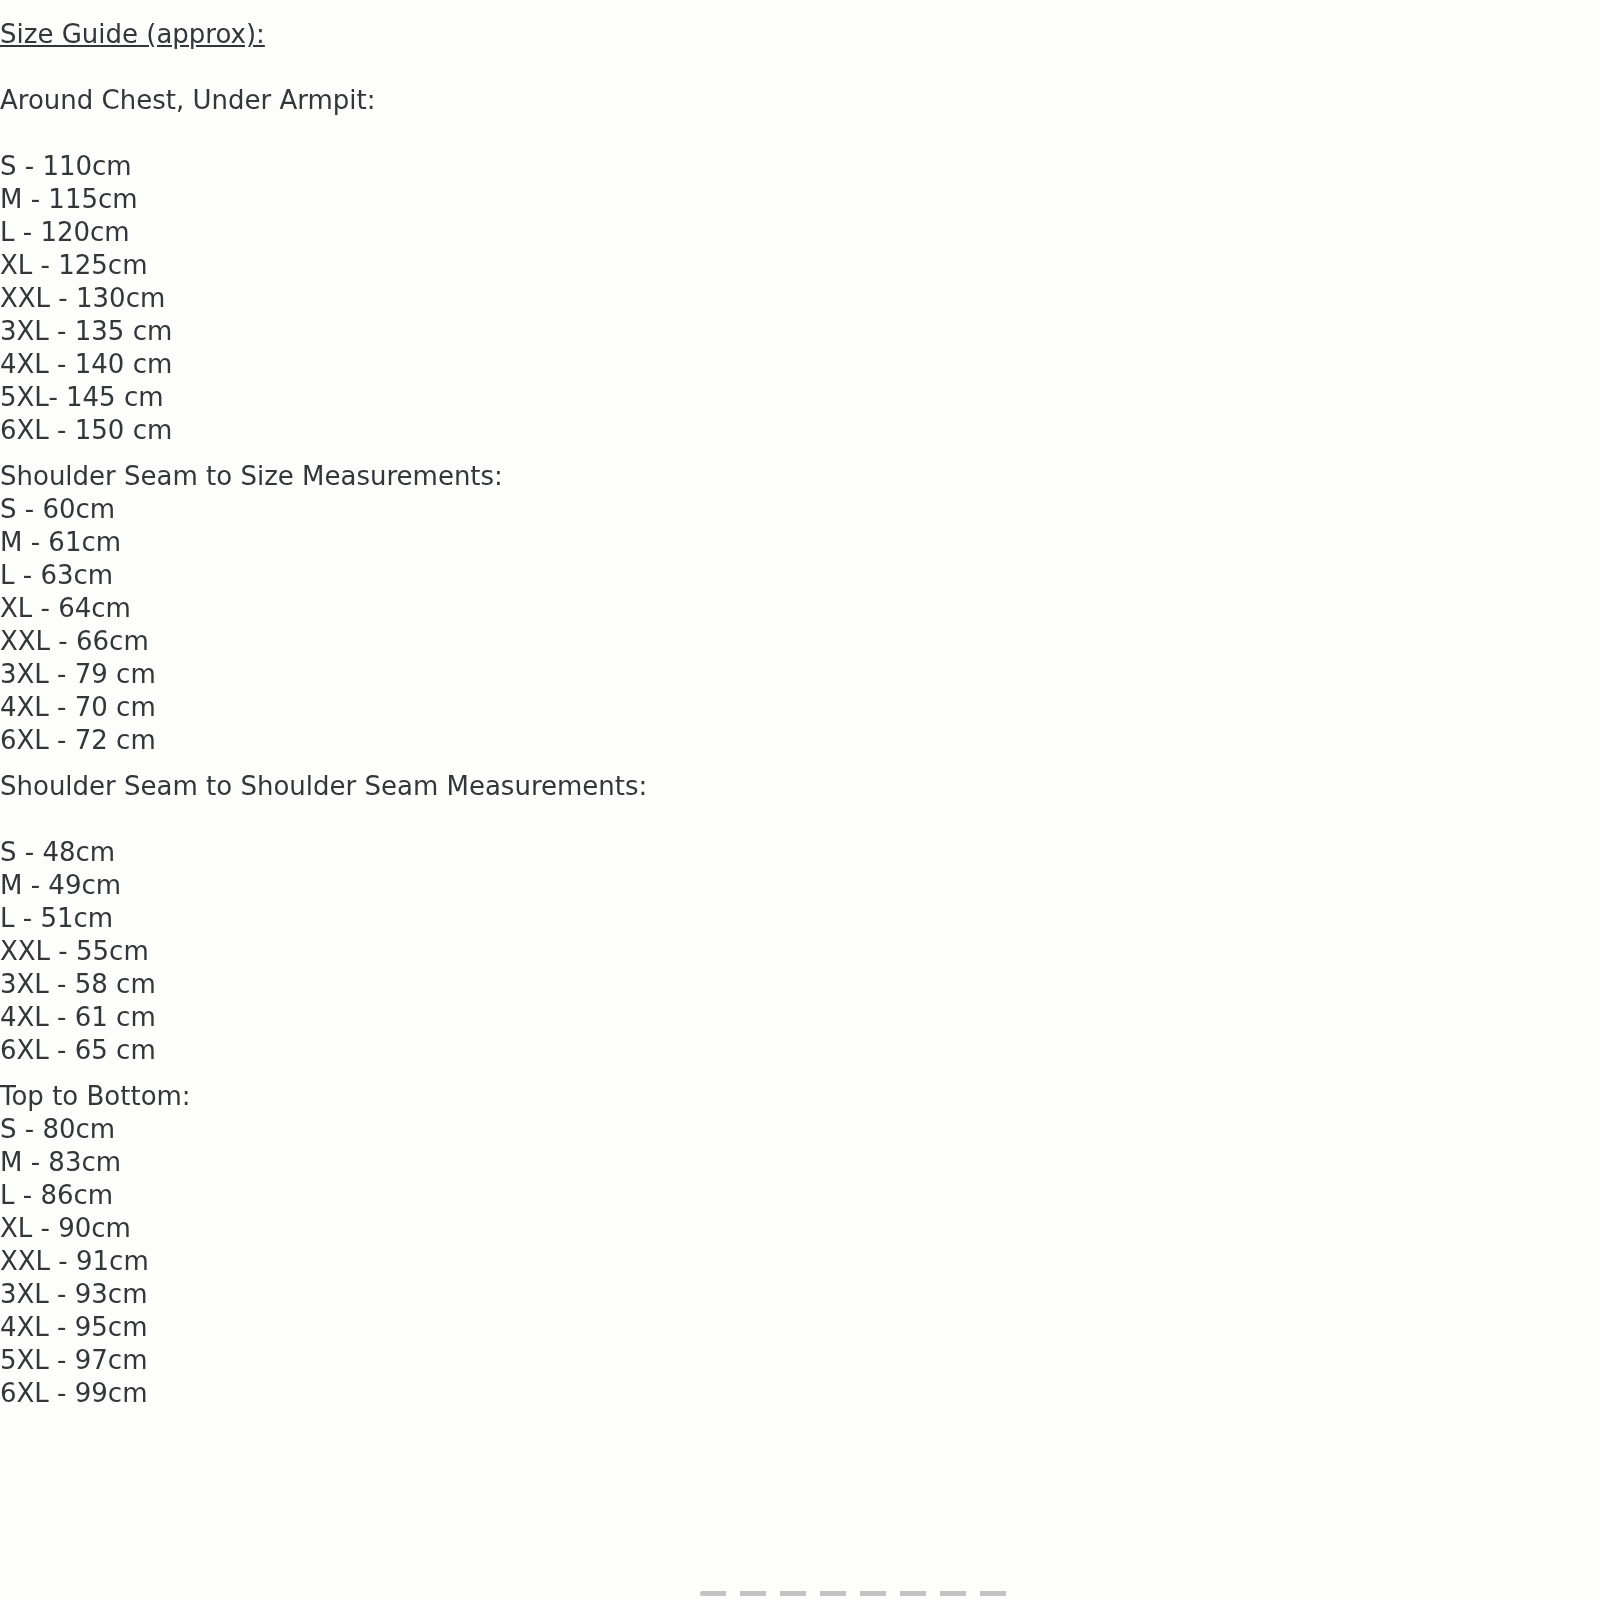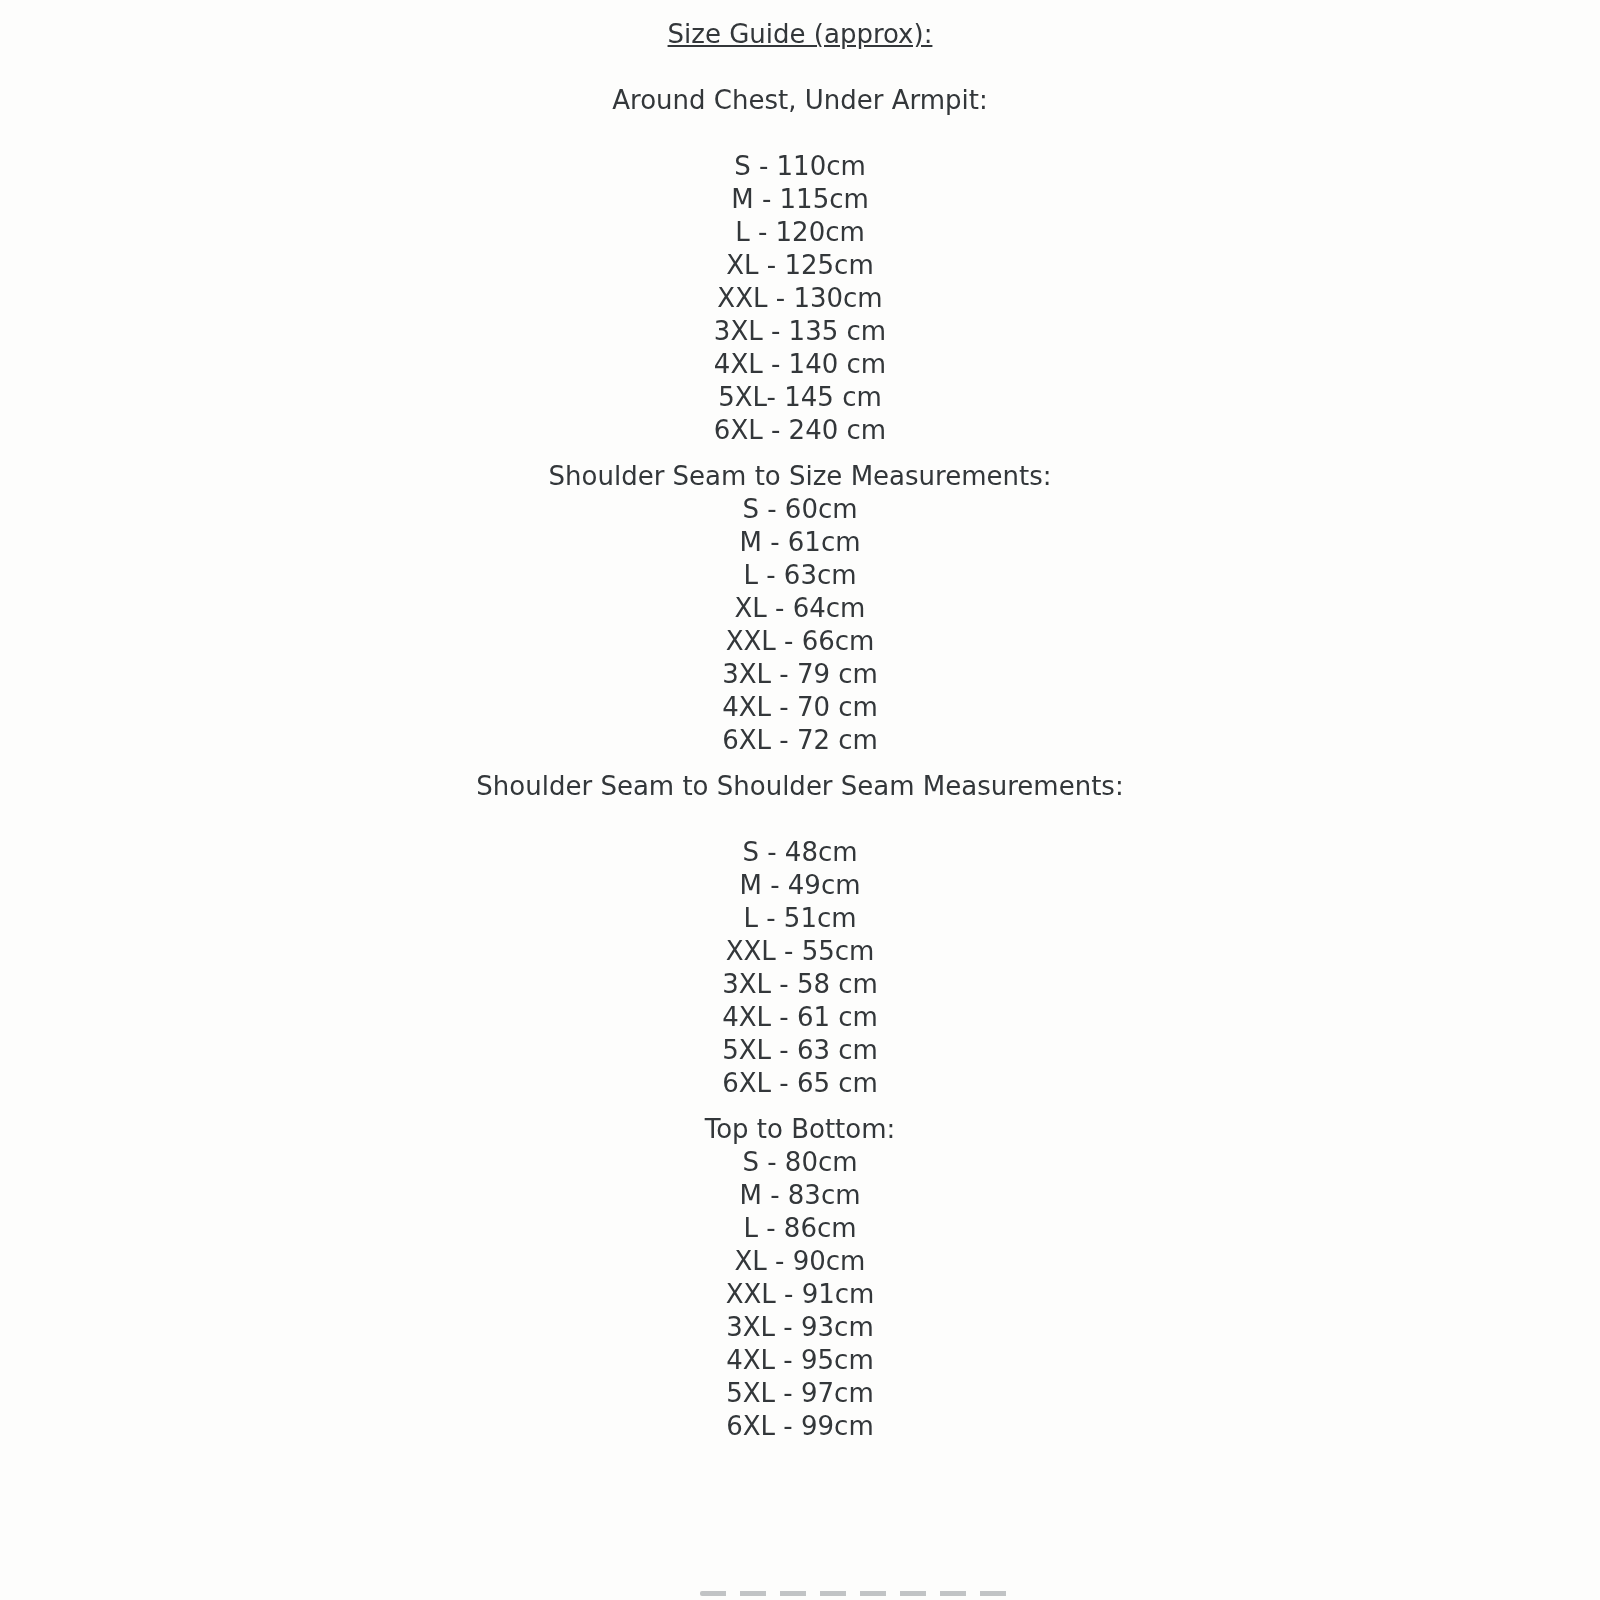--- a/index.html
+++ b/index.html
@@ -15,21 +15,20 @@
     color: #33373a;
     font-size: 26px;
     line-height: 33px;
   }
   main {
     position: relative;
     width: 1600px;
     height: 1600px;
     padding-top: 18px;
     box-sizing: border-box;
-    text-align: center;
   }
   h1, h2, .size-line {
     margin: 0;
     font-size: 26px;
     font-weight: normal;
     line-height: 33px;
     white-space: pre;
   }
   h1.doc-title {
     text-decoration: underline;
@@ -68,21 +67,21 @@
     <h2 class="section-header">Around Chest, Under Armpit:</h2>
     <div>
       <div class="size-line">S - 110cm</div>
       <div class="size-line">M - 115cm</div>
       <div class="size-line">L - 120cm</div>
       <div class="size-line">XL - 125cm</div>
       <div class="size-line">XXL - 130cm</div>
       <div class="size-line">3XL - 135 cm</div>
       <div class="size-line">4XL - 140 cm</div>
       <div class="size-line">5XL- 145 cm</div>
-      <div class="size-line">6XL - 240 cm</div>
+      <div class="size-line">6XL - 150 cm</div>
     </div>
   </section>
 
   <section>
     <h2 class="section-header">Shoulder Seam to Size Measurements:</h2>
     <div>
       <div class="size-line">S - 60cm</div>
       <div class="size-line">M - 61cm</div>
       <div class="size-line">L - 63cm</div>
       <div class="size-line">XL - 64cm</div>
@@ -95,21 +94,20 @@
 
   <section class="gap-after-header">
     <h2 class="section-header">Shoulder Seam to Shoulder Seam Measurements:</h2>
     <div>
       <div class="size-line">S - 48cm</div>
       <div class="size-line">M - 49cm</div>
       <div class="size-line">L - 51cm</div>
       <div class="size-line">XXL - 55cm</div>
       <div class="size-line">3XL - 58 cm</div>
       <div class="size-line">4XL - 61 cm</div>
-      <div class="size-line">5XL - 63 cm</div>
       <div class="size-line">6XL - 65 cm</div>
     </div>
   </section>
 
   <section>
     <h2 class="section-header">Top to Bottom:</h2>
     <div>
       <div class="size-line">S - 80cm</div>
       <div class="size-line">M - 83cm</div>
       <div class="size-line">L - 86cm</div>

